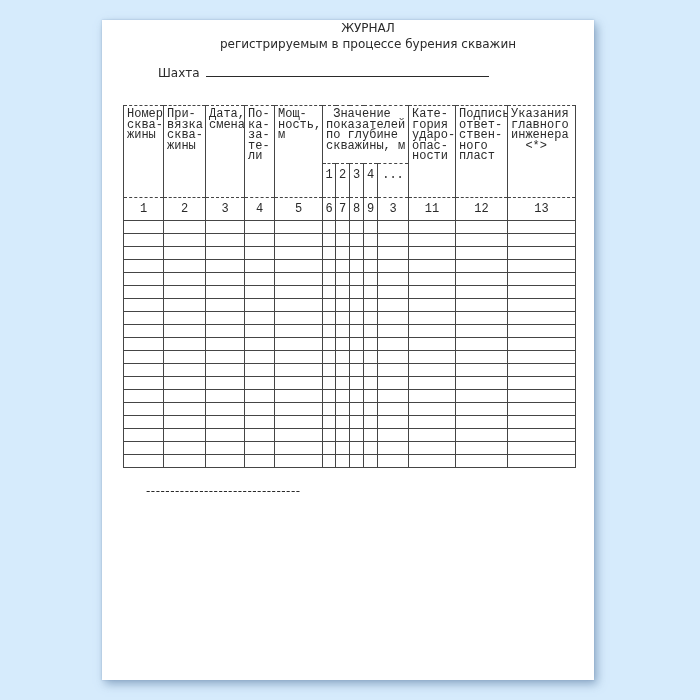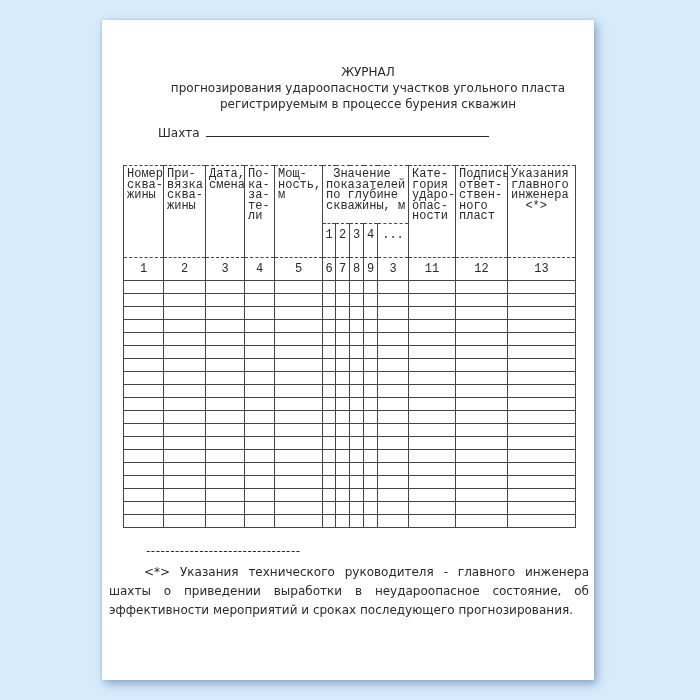--- a/index.html
+++ b/index.html
@@ -12,21 +12,21 @@
     font-family:"DejaVu Sans","Liberation Sans",sans-serif;
     color:var(--ink);
   }
   .page{
     position:absolute;left:102px;top:20px;width:492px;height:660px;
     background:var(--page);
     box-shadow:0 0 2px rgba(125,155,190,.55), 3px 4px 9px rgba(115,145,180,.75);
   }
   
   .title-block{
-    padding-top:44px;margin-left:48px;margin-right:8px;
+    margin-left:48px;margin-right:8px;
     text-align:center;font-size:12px;line-height:16px;
   }
   
   .fields{margin:14px 0 0 44px;font-size:12px;}
   .field-row{height:20px;white-space:nowrap;margin-left:12px;}
   .blank-line{display:inline-block;border-bottom:1px solid var(--ink);height:11px;margin-left:6px;}
   .blank-1{width:283px;}
   .blank-2{width:238px;}
   
   table.journal{
@@ -61,21 +61,20 @@
     text-align:justify;line-height:19px;
   }
 </style>
 </head>
 <body>
 
 <div class="page">
 
   <div class="title-block">
     <div>ЖУРНАЛ</div>
-    <div>прогнозирования удароопасности участков угольного пласта</div>
     <div>регистрируемым в процессе бурения скважин</div>
   </div>
 
   <div class="fields">
     <div class="field-row">
       <span>Шахта</span><span class="blank-line blank-1"></span>
     </div>
   </div>
 
   <table class="journal">
@@ -441,16 +440,15 @@
           <td></td>
           <td></td>
           <td></td>
           <td></td>
         </tr>
       </tbody>
   </table>
 
   <div class="footnote">
     <div class="footnote-sep">--------------------------------</div>
-    <p class="footnote-text">&lt;*&gt; Указания технического руководителя - главного инженера шахты о приведении выработки в неудароопасное состояние, об эффективности мероприятий и сроках последующего прогнозирования.</p>
   </div>
 
 </div>
 
 </body></html>

